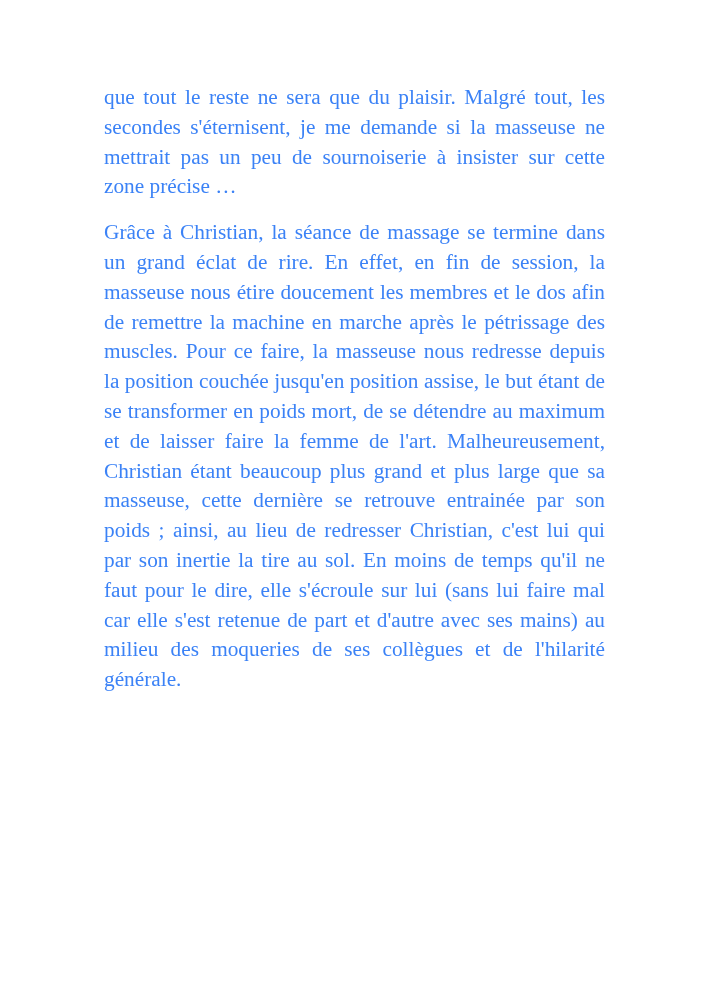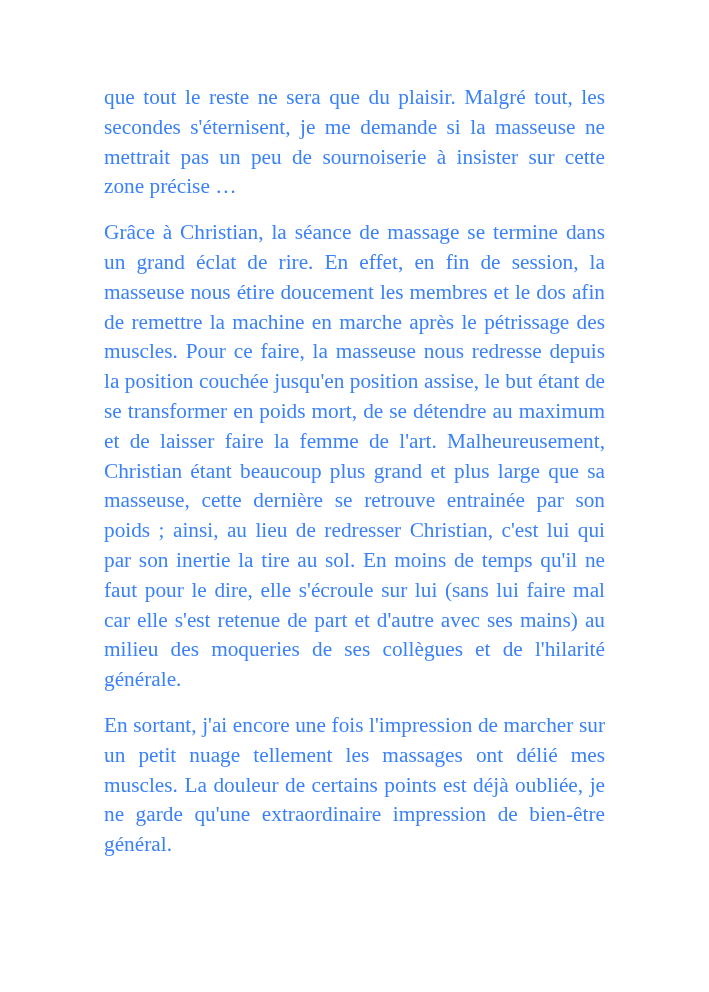--- a/index.html
+++ b/index.html
@@ -47,16 +47,15 @@
       padding-left: 37px;
     }
   </style>
 </head>
 <body>
 
 <div class="page">
   <div class="text-block">
     <p class="para">que tout le reste ne sera que du plaisir. Malgré tout, les secondes s'éternisent, je me demande si la masseuse ne mettrait pas un peu de sournoiserie à insister sur cette zone précise …</p>
     <p class="para">Grâce à Christian, la séance de massage se termine dans un grand éclat de rire. En effet, en fin de session, la masseuse nous étire doucement les membres et le dos afin de remettre la machine en marche après le pétrissage des muscles. Pour ce faire, la masseuse nous redresse depuis la position couchée jusqu'en position assise, le but étant de se transformer en poids mort, de se détendre au maximum et de laisser faire la femme de l'art. Malheureusement, Christian étant beaucoup plus grand et plus large que sa masseuse, cette dernière se retrouve entrainée par son poids ; ainsi, au lieu de redresser Christian, c'est lui qui par son inertie la tire au sol. En moins de temps qu'il ne faut pour le dire, elle s'écroule sur lui (sans lui faire mal car elle s'est retenue de part et d'autre avec ses mains) au milieu des moqueries de ses collègues et de l'hilarité générale.</p>
-    <p class="para">En sortant, j'ai encore une fois l'impression de marcher sur un petit nuage tellement les massages ont délié mes muscles. La douleur de certains points est déjà oubliée, je ne garde qu'une extraordinaire impression de bien-être général.</p>
   </div>
   <div class="page-number">344</div>
 </div>
 
 </body></html>

